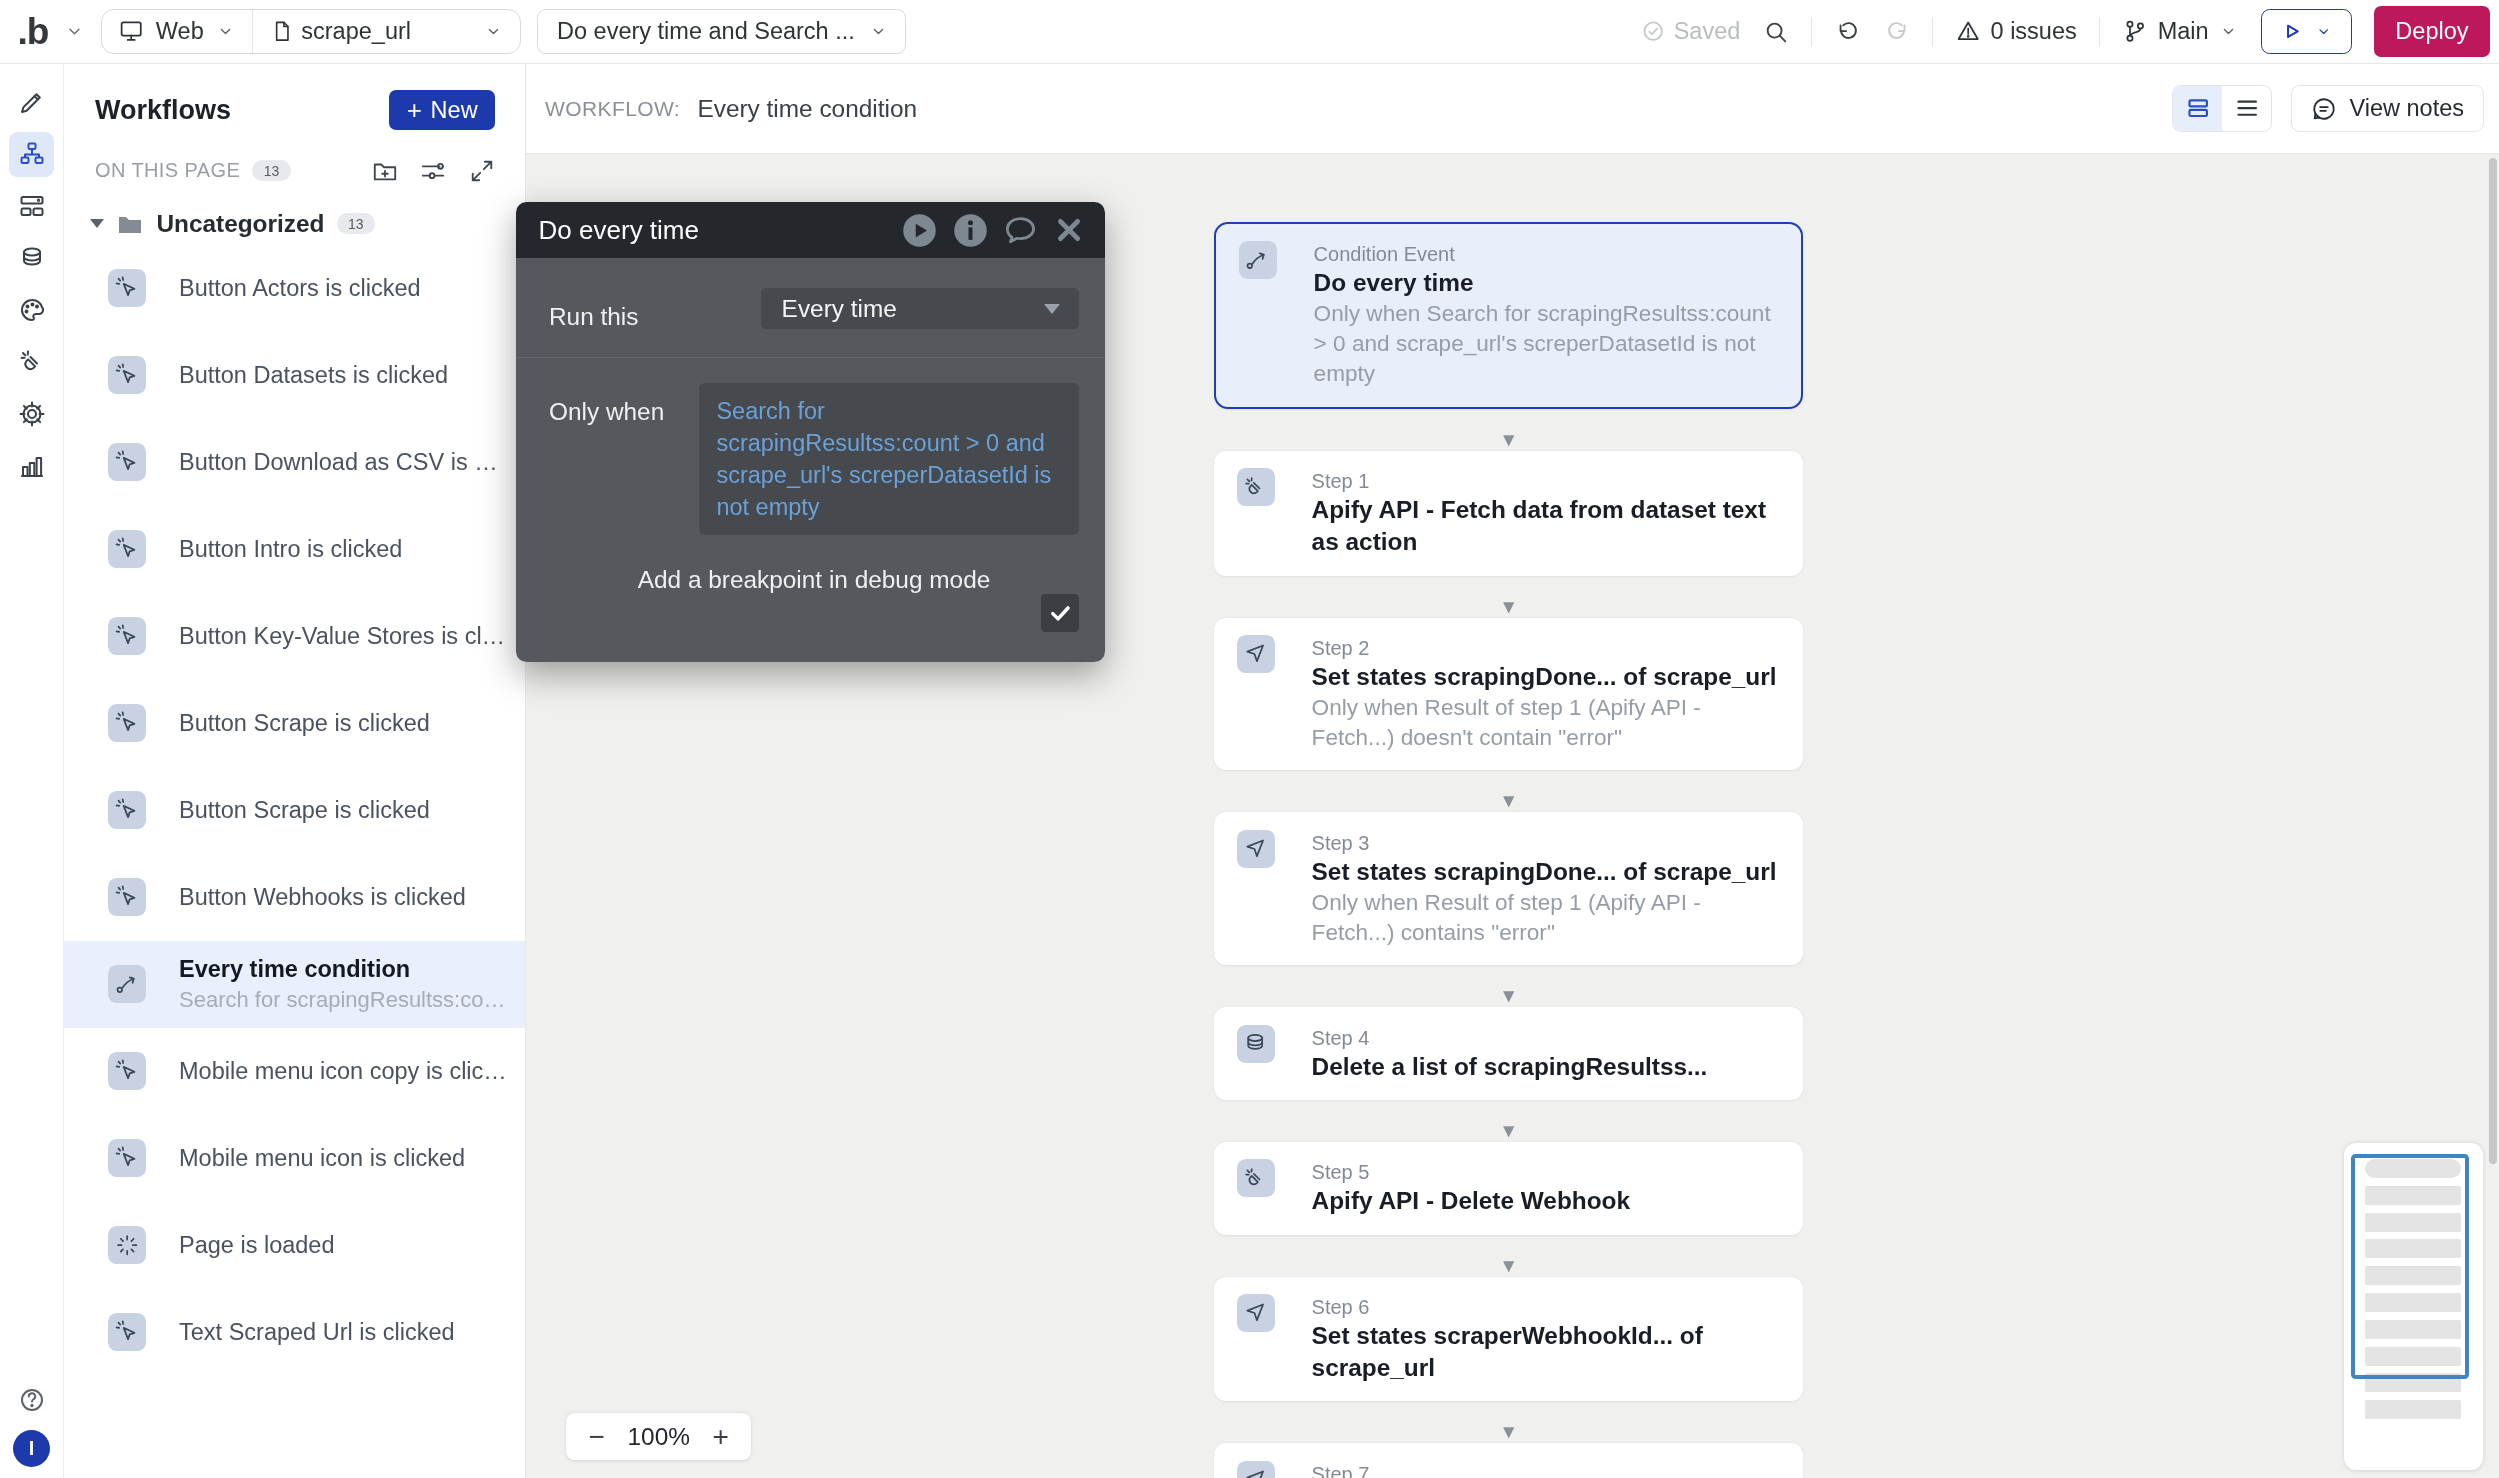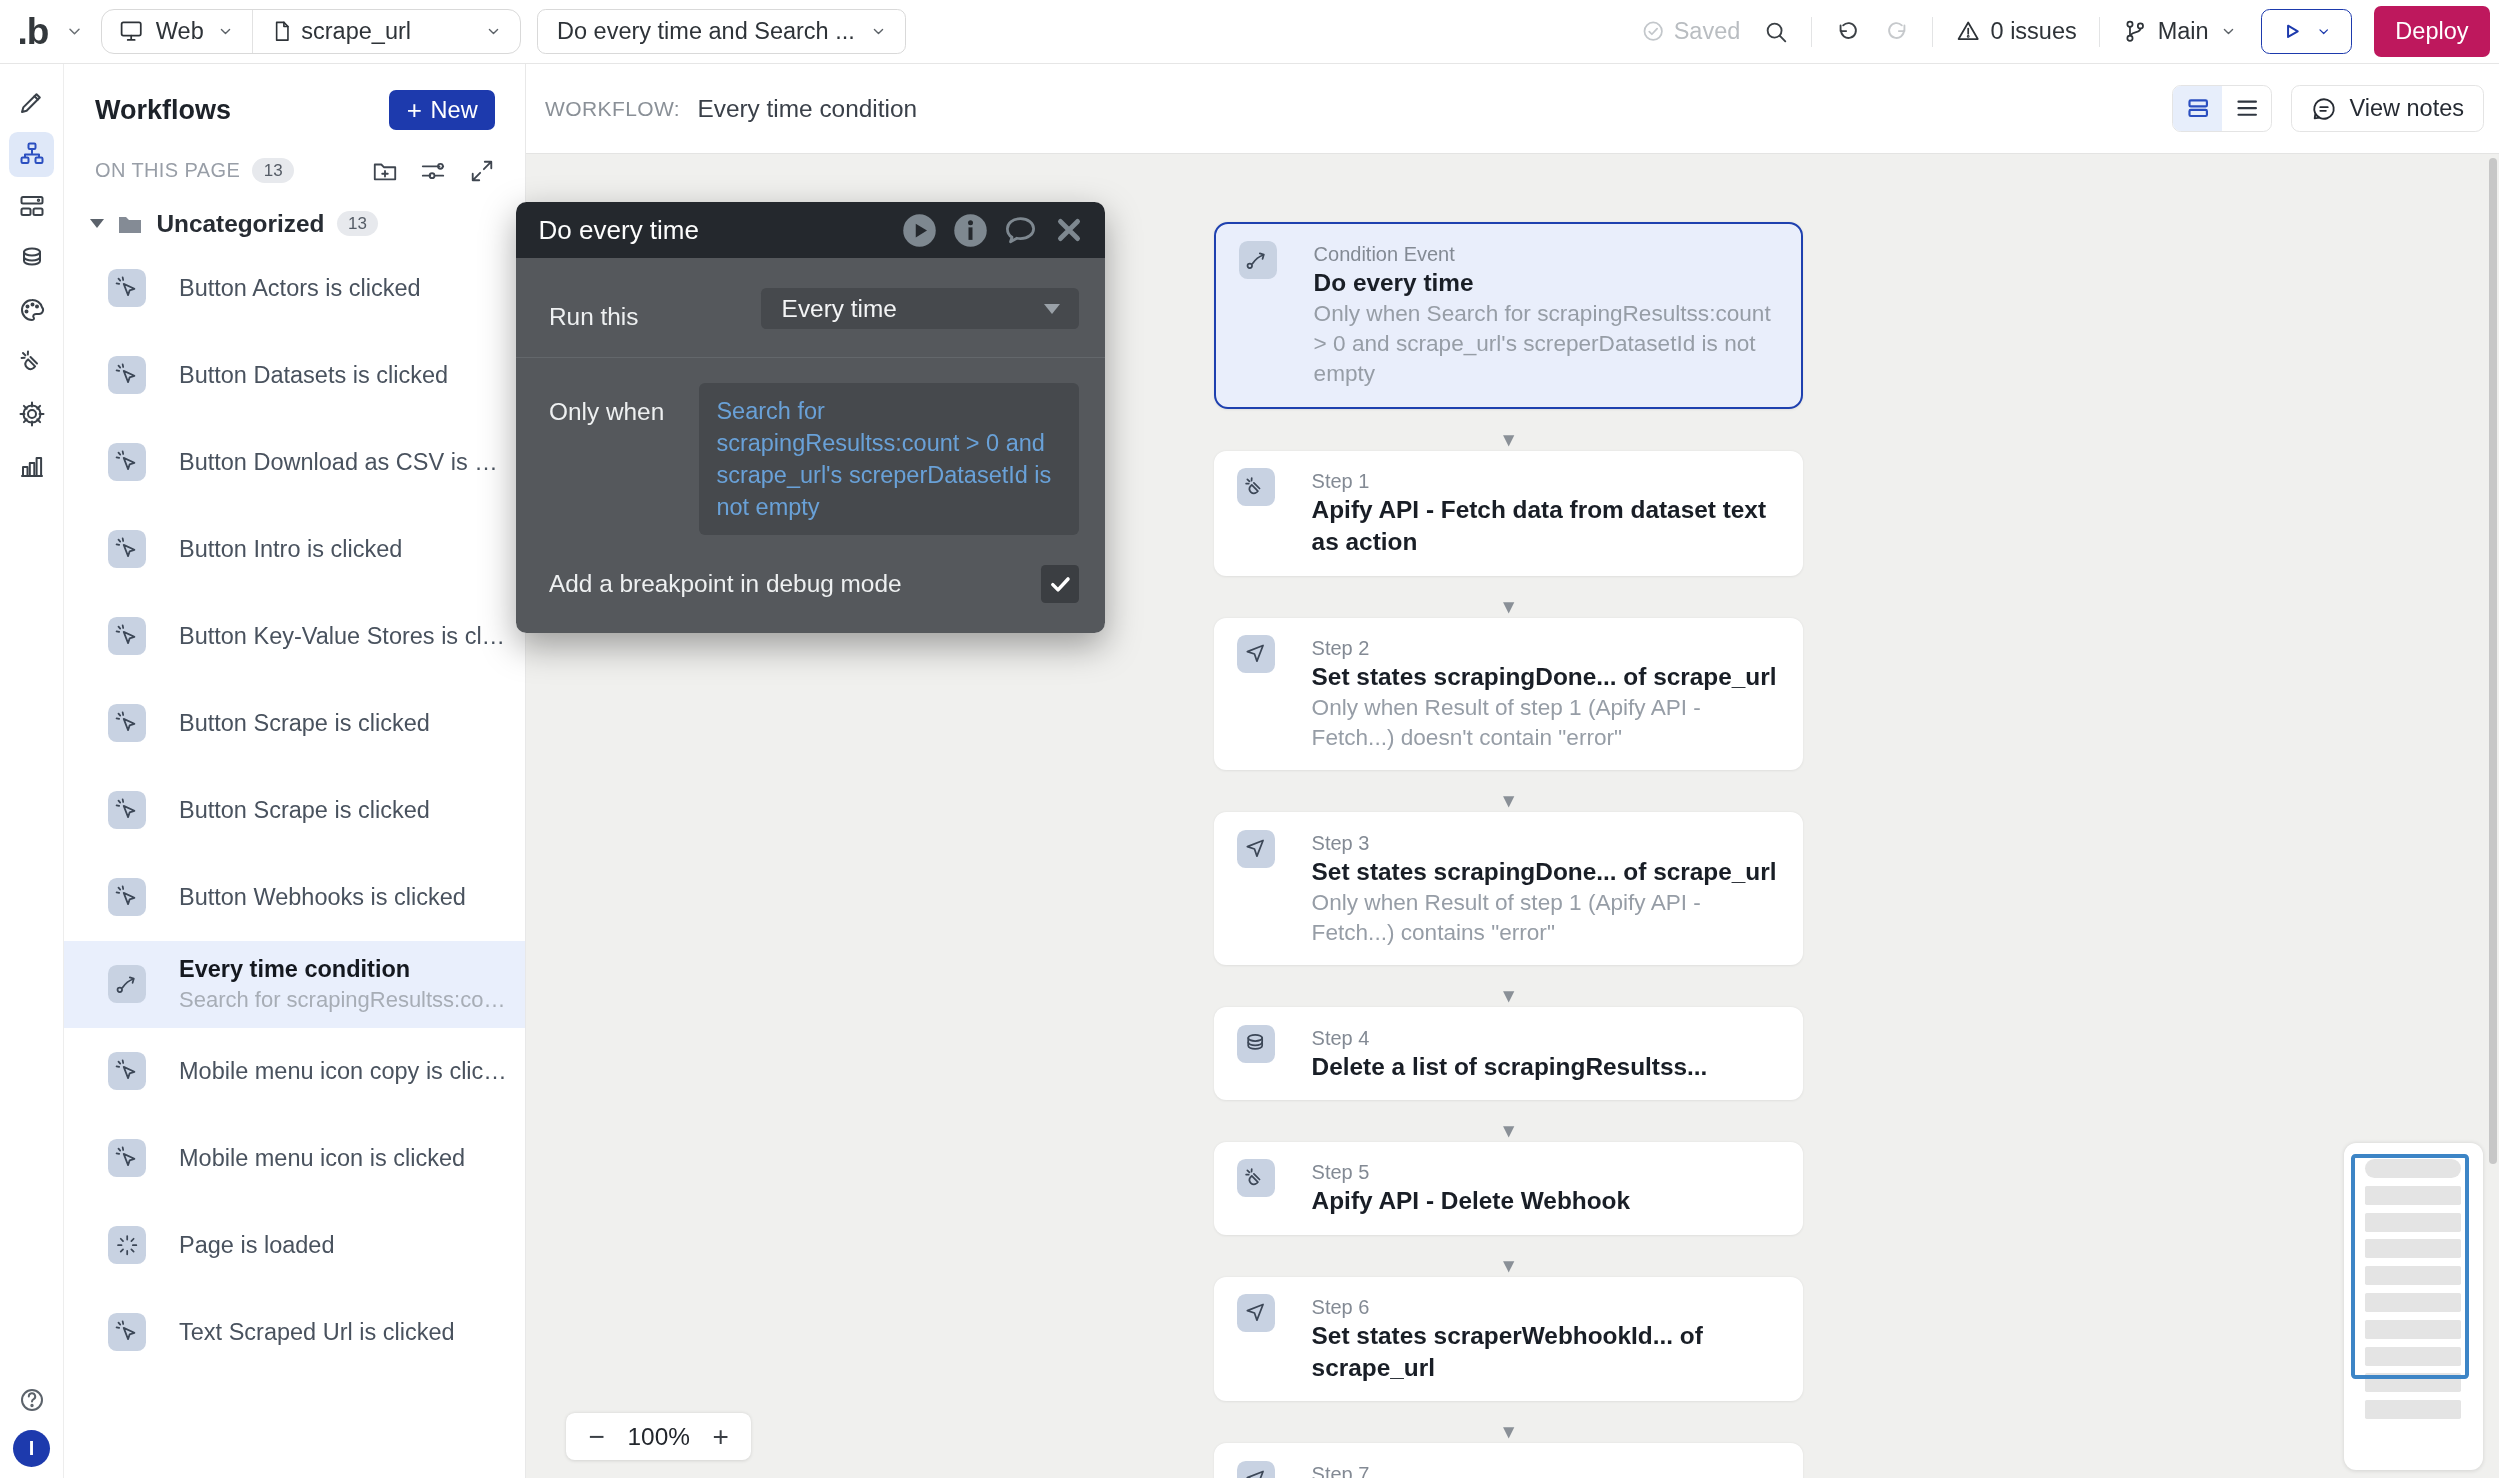--- a/index.html
+++ b/index.html
@@ -39,21 +39,21 @@
   .avatar { width:37px; height:37px; border-radius:50%; background:#1d3aad; color:#fff; font-size:20px; font-weight:700; display:flex; align-items:center; justify-content:center; }
 
   
   .panel { width:462px; border-right:0.9px solid #e8e8e8; background:#fff; display:flex; flex-direction:column; }
   .panel-head { display:flex; align-items:center; justify-content:space-between; padding:26px 30px 5.2px 31px; }
   .panel-title { font-size:27px; font-weight:700; color:#1d2229; }
   .btn-new { display:flex; align-items:center; gap:8.7px; background:#1d3aad; color:#fff; border:none; border-radius:7px; height:40px; padding:0 17.4px; font-size:23.5px; }
   .btn-new .plus { font-size:26px; line-height:1; }
   .section-row { display:flex; align-items:center; padding:22.6px 30px 0 31px; gap:12.2px; }
   .section-label { font-size:20px; letter-spacing:0.4px; color:#989ea7; }
-  .badge { background:#e7e9ed; color:#555c66; border-radius:870px; font-size:17px; padding:2.6px 11.3px; }
+  .badge { background:#e7e9ed; color:#555c66; border-radius:870px; font-size:14px; padding:2.6px 11.3px; }
   .section-icons { margin-left:auto; display:flex; gap:22.6px; color:#3f4650; }
   .folder-row { display:flex; align-items:center; gap:12.2px; padding:26px 30px 7px 26px; }
   .caret-down { width:0; height:0; border-left:7.8px solid transparent; border-right:7.8px solid transparent; border-top:9.6px solid #5b626b; }
   .folder-name { font-size:24.4px; font-weight:700; color:#272c33; }
   .wf-list { flex:1; overflow:hidden; }
   .wf-item { height:87px; display:flex; align-items:center; gap:33px; padding:0 17.4px 0 44px; cursor:pointer; }
   .wf-item.selected { background:#e9effc; }
   .tile { width:38px; height:38px; min-width:38px; border-radius:8.7px; background:#c8d2e2; color:#3c4757; display:flex; align-items:center; justify-content:center; }
   .wf-label { font-size:23.5px; color:#49525e; white-space:nowrap; overflow:hidden; text-overflow:ellipsis; }
   .wf-texts { display:flex; flex-direction:column; gap:3.5px; overflow:hidden; }
@@ -103,21 +103,21 @@
   .dlg-title { color:#fdfdfd; font-size:26px; }
   .dlg-icons { margin-left:auto; display:flex; align-items:center; gap:15.7px; color:#7e8890; }
   .dlg-body { background:#55585c; padding:30px 26px 30px 33px; position:relative; }
   .dlg-row { display:flex; align-items:flex-start;justify-content:space-between; }
   .dlg-label { font-size:24.4px; color:#eef0f1; line-height:1.2; padding-top:14px; width:124px; }
   .dlg-label.run { width:225px; }
   .dlg-select { margin-left:0; width:336px; height:41px; background:#46494d; border-radius:5.2px; display:flex; align-items:center; justify-content:space-between; padding:0 19px 0 21px; color:#f4f5f6; font-size:24.4px; }
   .tri-down { width:0; height:0; border-left:8.7px solid transparent; border-right:8.7px solid transparent; border-top:10.5px solid #9aa1a8; }
   .dlg-divider { height:0.9px; background:#63676b; margin:26px -26px 24.4px -33px; }
   .expr-box { width:380px; background:#46494d; border-radius:6px; padding:12.2px 17.4px; font-size:23.5px; line-height:32px; color:#69a1d8; }
-  .dlg-foot { display:flex; align-items:center; margin-top:30px; }
+  .dlg-foot { display:flex; align-items:center; margin-top:30px;flex-direction:column; }
   .dlg-foot .dlg-label { padding-top:0; width:auto; }
   .checkbox { margin-left:auto; width:38px; height:38px; background:#3b3e42; border-radius:4.4px; display:flex; align-items:center; justify-content:center; }
 </style>
 </head>
 <body>
 
 <svg width="0" height="0" style="position:absolute" aria-hidden="true">
   <defs>
     <symbol id="i-chevron" viewBox="0 0 28 28">
         <path d="M8 11l6 6 6-6"></path>

